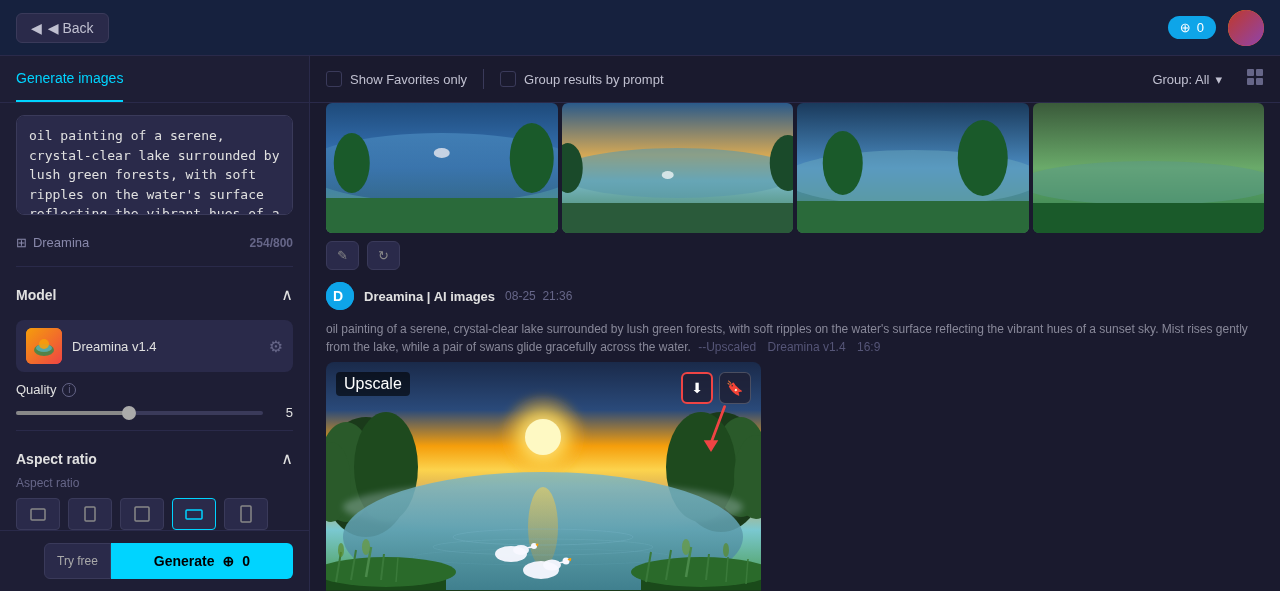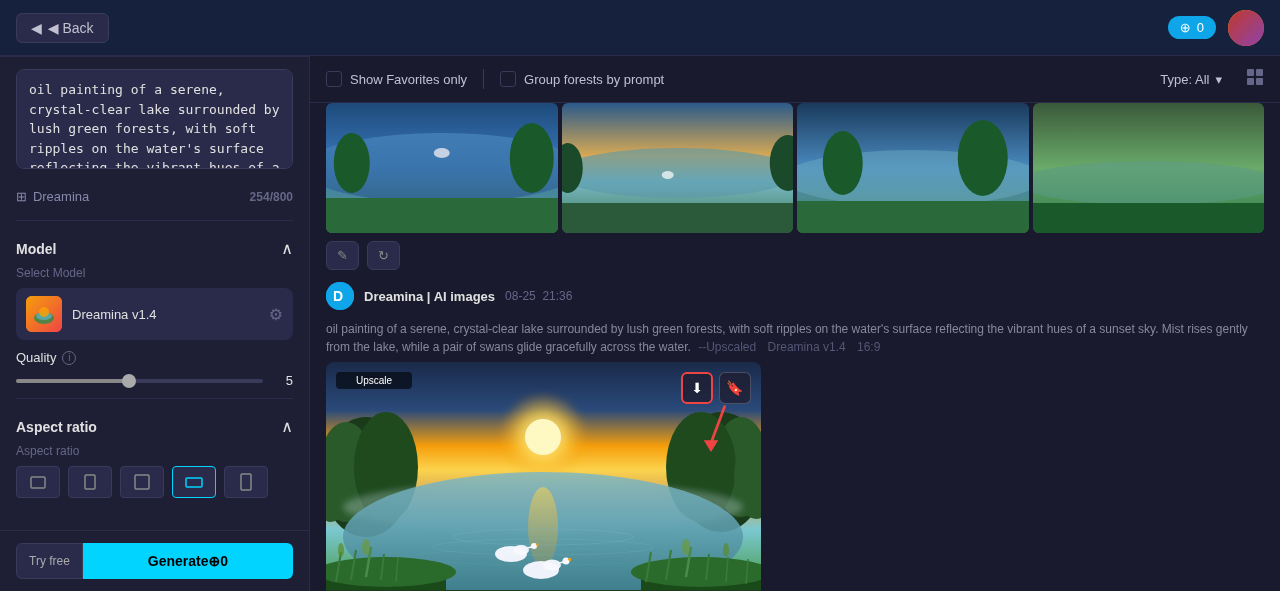--- a/index.html
+++ b/index.html
@@ -254,34 +254,36 @@
       align-items: center;
     }
     .try-free-badge {
       background: #2a2a4a;
       border: 1px solid #3a3a5a;
       border-radius: 6px 0 0 6px;
       padding: 10px 12px;
       font-size: 12px;
       color: #aaa;
       cursor: pointer;
+      margin-left: 28px;
     }
     .generate-btn {
       flex: 1;
       background: #00d4ff;
       border: none;
       border-radius: 0 6px 6px 0;
       padding: 10px 16px;
       color: #000;
       font-size: 14px;
       font-weight: 600;
       cursor: pointer;
       display: flex;
       align-items: center;
       justify-content: center;
+      gap: 8px;
     }
 
     
     .content-area {
       flex: 1;
       background: #1a1a2e;
       display: flex;
       flex-direction: column;
       overflow: hidden;
     }
@@ -407,22 +409,22 @@
       width: 435px;
       border-radius: 8px;
       overflow: hidden;
     }
     .upscale-badge {
       position: absolute;
       top: 10px;
       left: 10px;
       background: rgba(0,0,0,0.6);
       border-radius: 4px;
-      padding: 3px 20px;
-      font-size: 10px;
+      padding: 3px 8px;
+      font-size: 16px;
       color: #fff;
       z-index: 10;
     }
     .image-action-buttons {
       position: absolute;
       top: 10px;
       right: 10px;
       display: flex;
       gap: 6px;
       z-index: 10;
@@ -500,40 +502,42 @@
     <div class="avatar">
       <div class="avatar-img"></div>
     </div>
   </div>
 </div>
 
 <div class="main-layout">
 
   <div class="sidebar">
     <div class="sidebar-tabs">
+      <div class="sidebar-tab active">
+        <span>Generate images</span>
+      </div>
     </div>
 
     <div class="sidebar-content">
       <textarea class="prompt-textarea" style="">oil painting of a serene, crystal-clear lake surrounded by lush green forests, with soft ripples on the water's surface reflecting the vibrant hues of a sunset sky. Mist rises gently from the lake, while a pair of swans glide</textarea>
       <div class="reference-row">
         <button class="reference-btn">
           <span>⊞</span>
           <span>Dreamina</span>
         </button>
         <span class="char-count">254/800</span>
       </div>
 
       <div class="divider"></div>
 
       <div class="section-header">
         <span class="section-title">Model</span>
         <span>∧</span>
       </div>
 
-      <div class="section-label">Select Model</div>
 
       <div class="model-row">
         <div class="model-thumb">
           <svg width="36" height="36" viewBox="0 0 36 36">
             <defs>
               <linearGradient id="mt" x1="0" y1="0" x2="1" y2="1">
                 <stop offset="0%" stop-color="#f59e0b"></stop>
                 <stop offset="100%" stop-color="#ef4444"></stop>
               </linearGradient>
             </defs>
@@ -612,24 +616,24 @@
   <div class="content-area">
 
     <div class="content-toolbar">
       <div class="toolbar-checkbox-item">
         <div class="checkbox"></div>
         <span>Show Favorites only</span>
       </div>
       <div class="toolbar-separator"></div>
       <div class="toolbar-checkbox-item">
         <div class="checkbox"></div>
-        <span>Group forests by prompt</span>
+        <span>Group results by prompt</span>
       </div>
       <div class="type-filter">
-        <span>Type: All</span>
+        <span>Group: All</span>
         <span>▾</span>
       </div>
       <div class="grid-icon-btn">
         <svg width="18" height="18" viewBox="0 0 18 18">
           <rect x="1" y="1" width="7" height="7" rx="1" fill="#666688"></rect>
           <rect x="10" y="1" width="7" height="7" rx="1" fill="#666688"></rect>
           <rect x="1" y="10" width="7" height="7" rx="1" fill="#666688"></rect>
           <rect x="10" y="10" width="7" height="7" rx="1" fill="#666688"></rect>
         </svg>
       </div>

